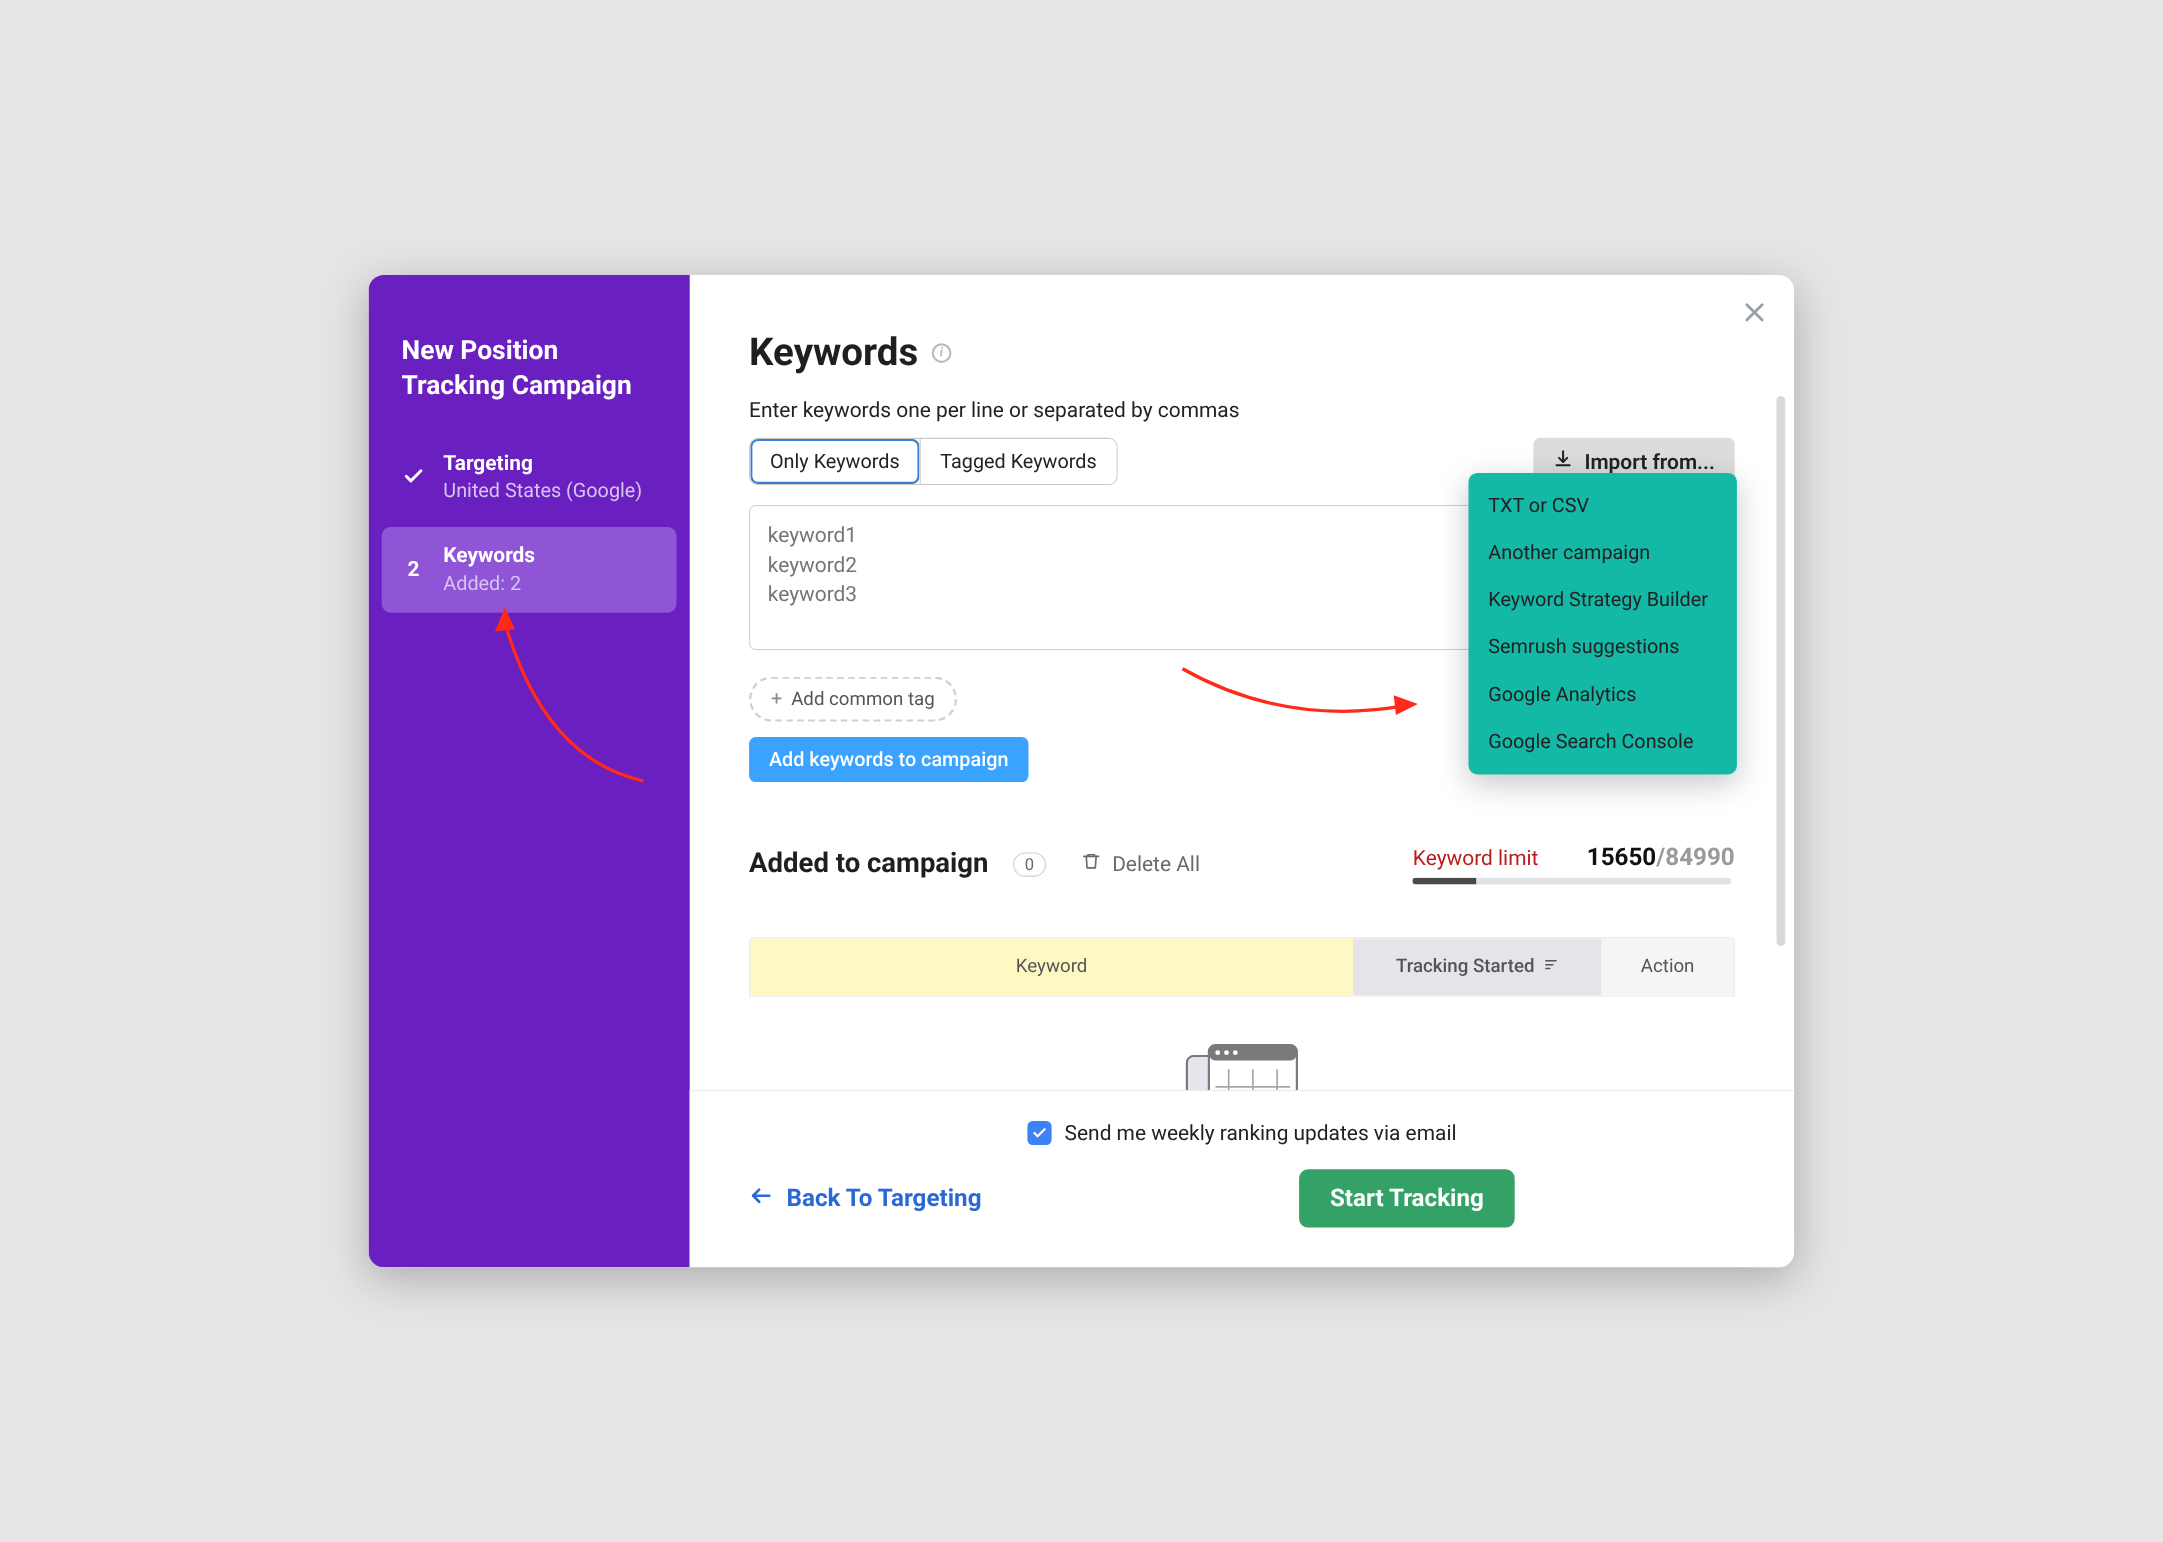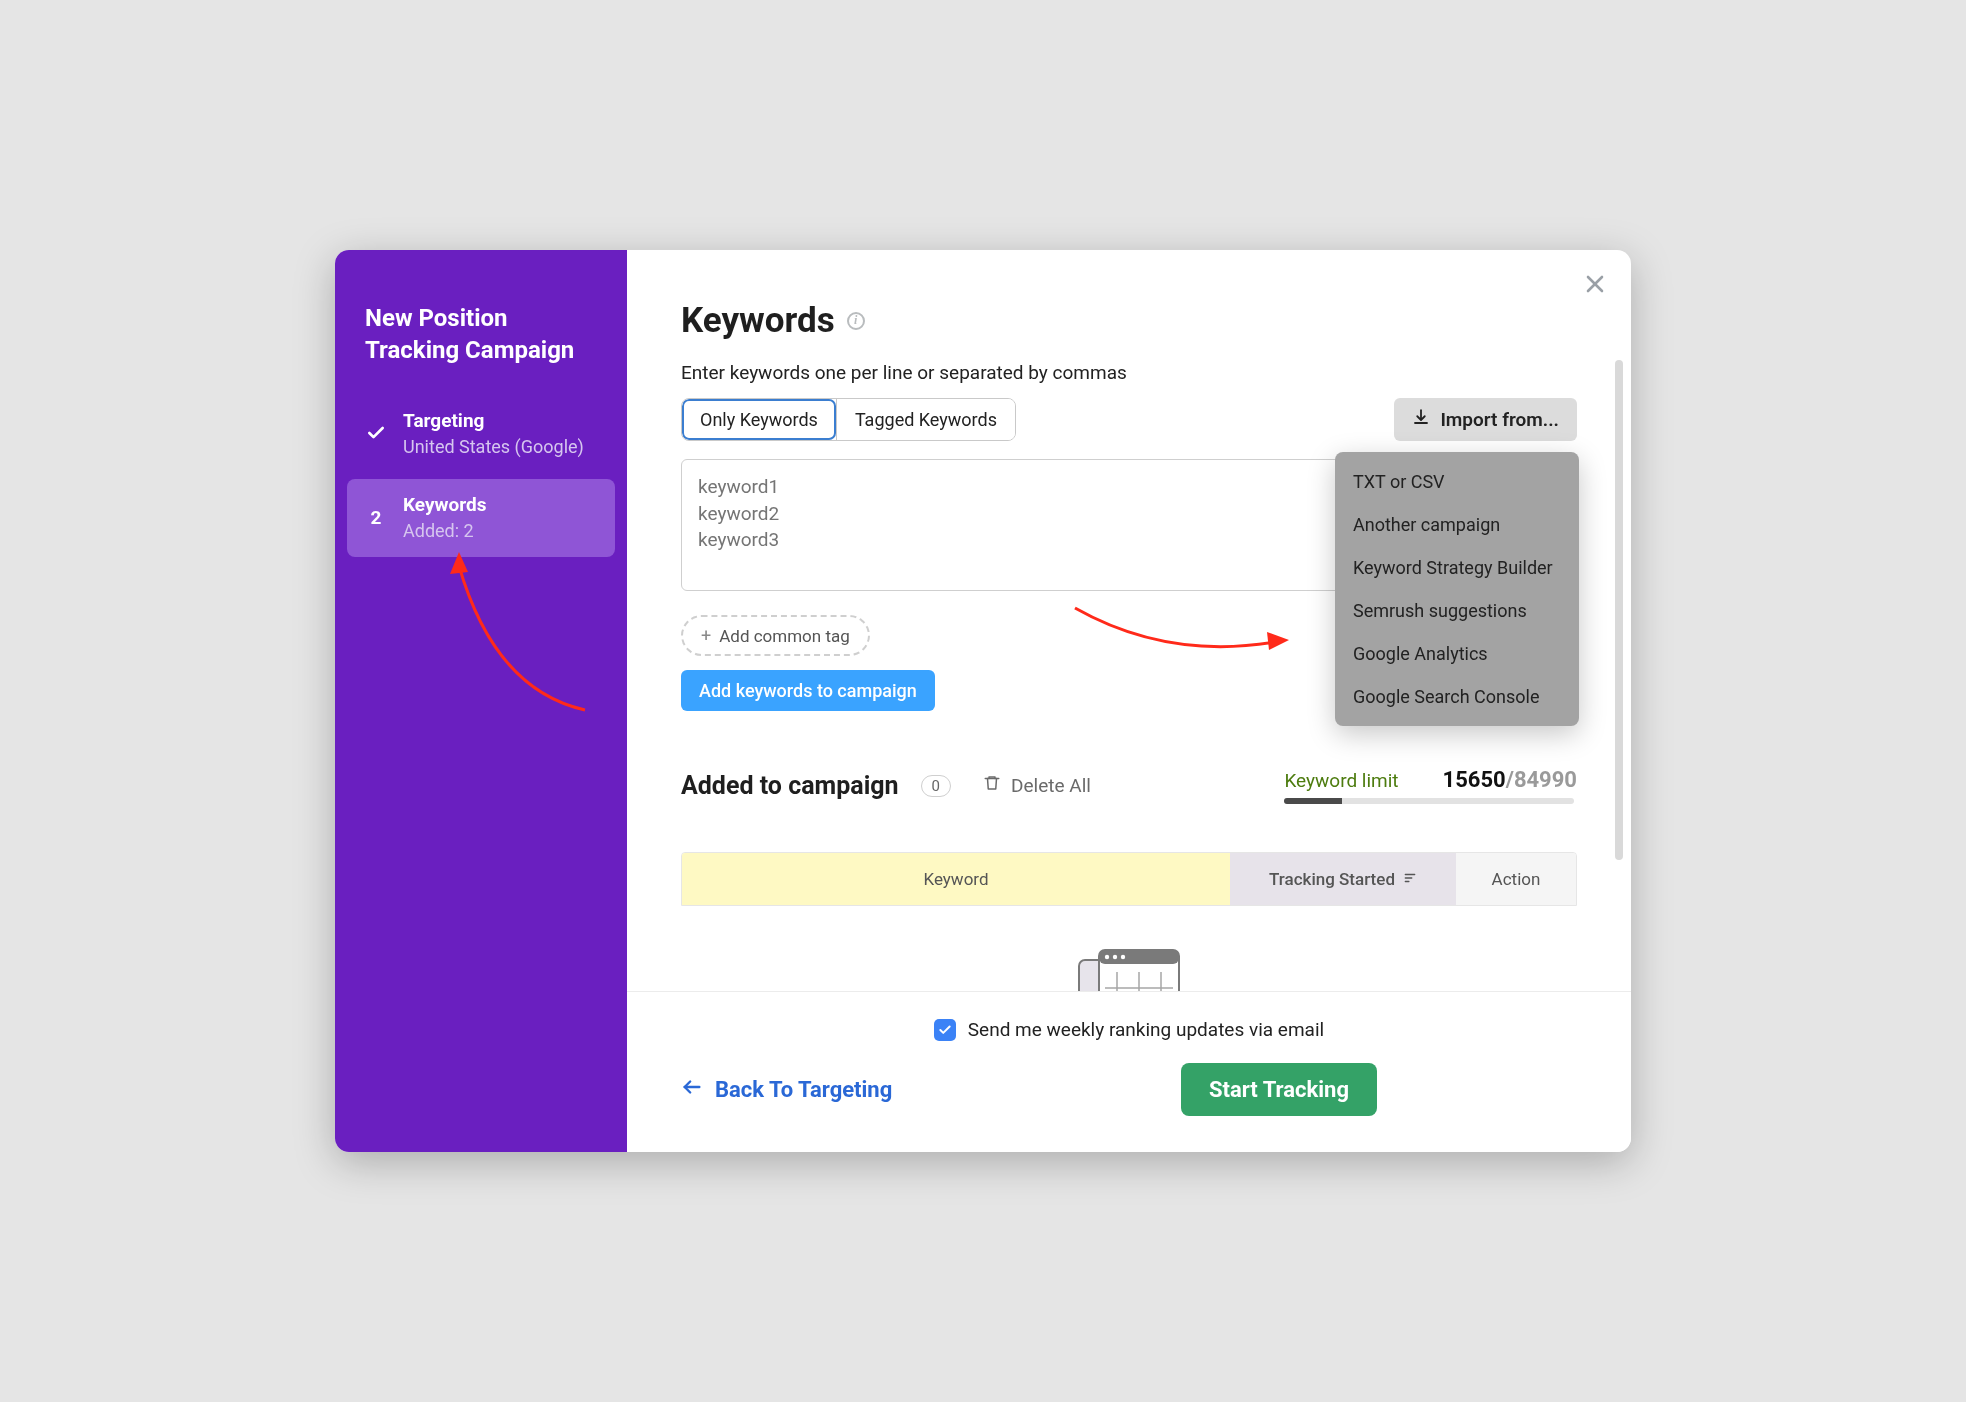--- a/index.html
+++ b/index.html
@@ -196,21 +196,21 @@
     border-radius: 14px;
     padding: 1px 10px;
     font-size: 15px;
     color: #666;
   }
   .delete-all {
     display: inline-flex; align-items: flex-end; gap: 10px;
     color: #6a6a6a; font-size: 19px; cursor: pointer; margin-left: 10px;
   }
   .limit-box { margin-left: auto; text-align: left; }
-  .limit-label { font-size: 19px; color: #4d7c0f; margin-right: 44px; }
+  .limit-label { font-size: 19px; color: #b91c1c; margin-right: 44px; }
   .limit-vals { font-size: 22px; font-weight: 700; color: #111; }
   .limit-vals .max { color: #9a9a9a; font-weight: 700; }
   .limit-bar {
     width: 290px; height: 6px; border-radius: 3px; background: #e2e2e2;
     margin-top: 6px; overflow: hidden;
   }
   .limit-bar > div { height: 100%; background: #4a4a4a; width: 20%; }
 
   .table-head {
     margin-top: 48px;
@@ -227,23 +227,23 @@
   .empty-illus {
     margin: 36px auto 0 auto;
     width: 120px; height: 90px;
     position: relative; opacity: .9;
     overflow: hidden;
   }
 
   
   .dropdown {
     position: absolute;
-    top: 202px; right: 52px;
+    top: 180px; right: 52px;
     width: 244px;
-    background: #a3a3a3;
+    background: #14b8a6;
     border-radius: 8px;
     box-shadow: 0 8px 28px rgba(0,0,0,.22);
     padding: 8px 0;
     z-index: 20;
   }
   .dropdown .item {
     padding: 11px 18px;
     font-size: 18px;
     color: #222;
     cursor: pointer;

